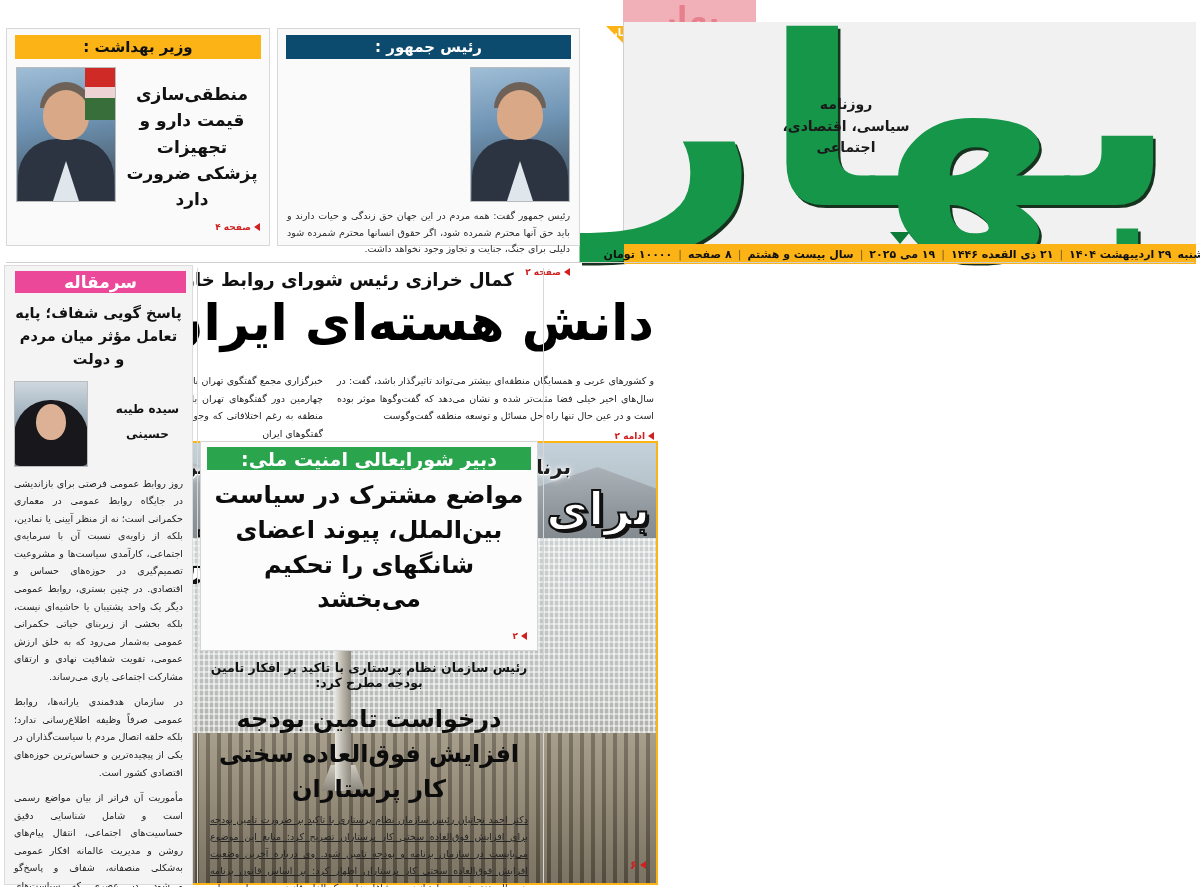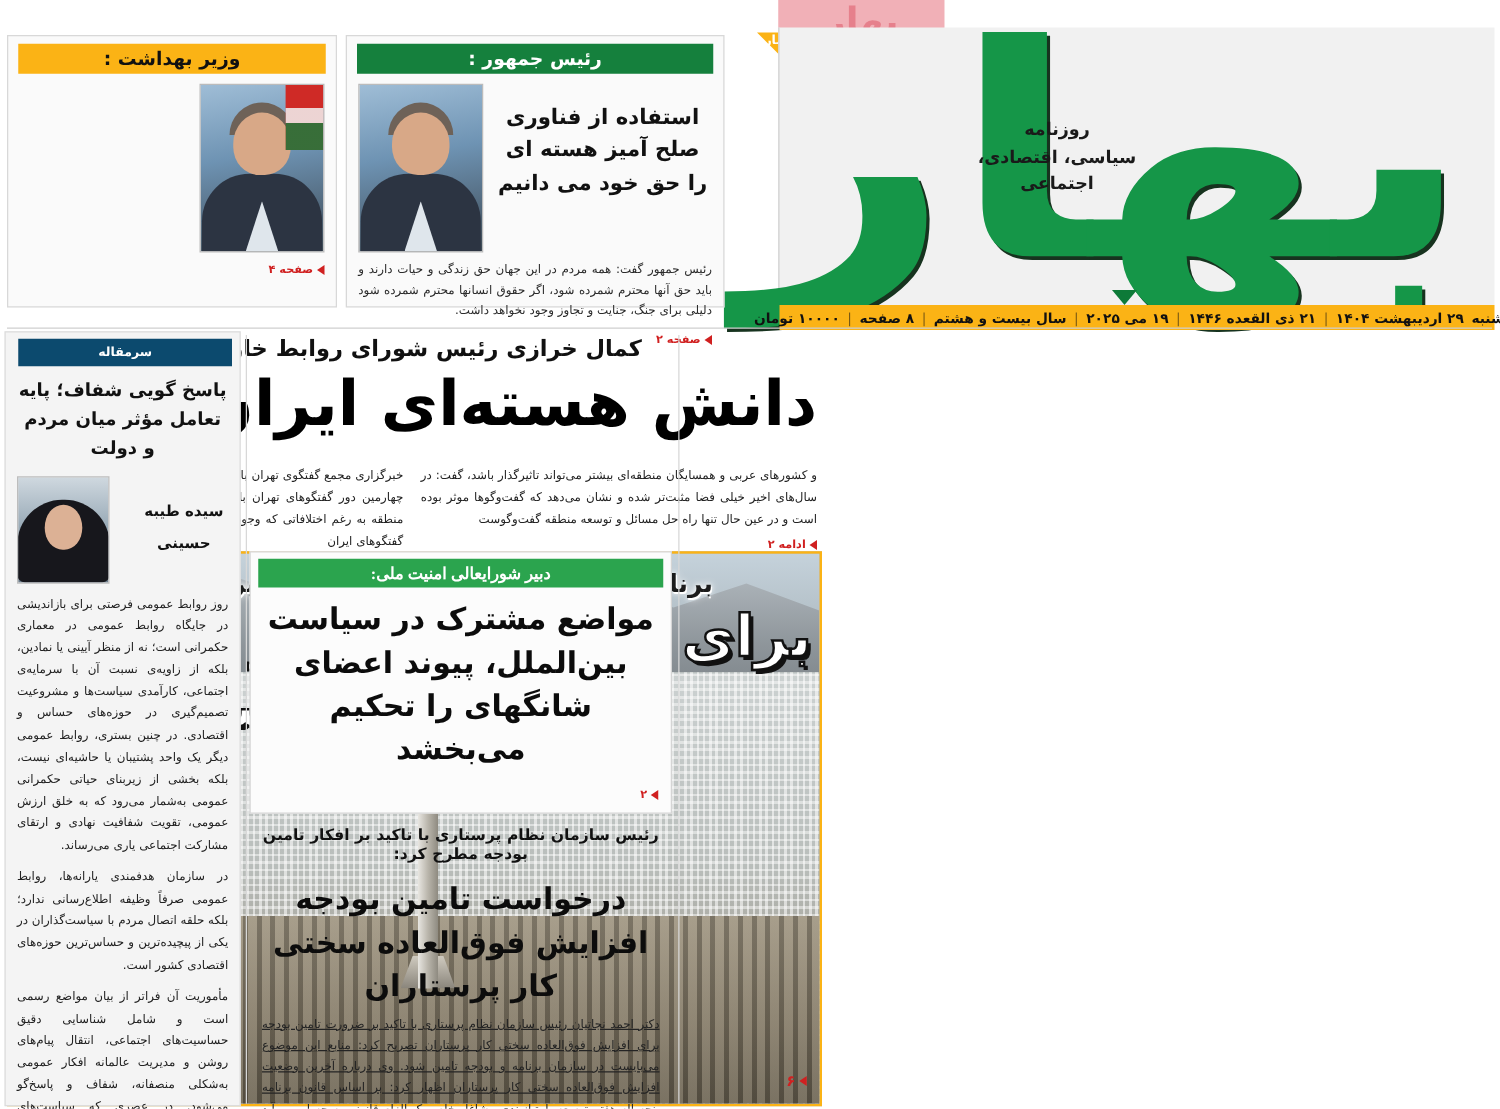--- a/index.html
+++ b/index.html
@@ -73,21 +73,21 @@
   .teaser{
     position:absolute;top:28px;background:#fafafa;
     border:1px solid #d8d8d8;
   }
   .teaser.left{right:620px;width:301px;height:216px;}
   .teaser.far-left{right:930px;width:262px;height:216px;}
   .teaser-hd{
     height:24px;display:flex;align-items:center;justify-content:center;
     color:#fff;font-weight:bold;font-size:15px;margin:6px 8px 0 8px;
   }
-  .teaser-hd.green{background:#15803d;}
+  .teaser-hd.green{background:#0c4a6e;}
   .teaser-hd.amber{background:#fbb315;color:#111;text-align:right;}
   .teaser-body{display:flex;padding:8px 9px 0 9px;gap:8px;}
   .teaser-photo{
     width:98px;height:133px;flex:0 0 98px;border:1px solid #bbb;
     background:linear-gradient(170deg,#9fbdd6 0%,#6e93b3 42%,#3e4a55 100%);
     position:relative;overflow:hidden;
   }
   .ph-flag{position:absolute;top:0;right:0;width:30px;height:52px;background:#cf2a26;}
   .ph-flag:after{content:"";position:absolute;inset:0;background:
       linear-gradient(180deg,#cf2a26 0 36%,#f2f2f2 36% 58%,#1d7a3c 58% 100%);opacity:.85;}
@@ -214,21 +214,21 @@
   .midcol{
     position:absolute;top:441px;right:662px;width:338px;
   }
   .newsbox{
     border:1px solid #d5d5d5;background:#fcfcfc;margin-bottom:9px;
     padding-bottom:6px;
   }
   .newsbox .bar{
     height:23px;margin:5px 6px 0 6px;
     display:flex;align-items:center;justify-content:center;
-    font-size:13px;font-weight:bold;color:#fff;font-family:Liberation Serif, serif;
+    font-size:19px;font-weight:bold;color:#fff;
   }
   .bar.green{background:#2ba44e;}
   .newsbox h2{
     margin:8px 10px 4px 10px;font-size:24px;line-height:1.45;
     text-align:center;font-weight:bold;color:#0c0c0c;
   }
   .newsbox p.body{
     margin:4px 10px 0 10px;font-size:9.5px;line-height:1.8;
     text-align:justify;color:#242424;text-decoration:underline;
   }
@@ -237,23 +237,23 @@
     margin:2px 0 2px 0;font-size:12.5px;font-weight:bold;
     text-align:center;color:#111;
   }
 
   
   .editorial{
     position:absolute;top:265px;right:1007px;width:187px;height:618px;
     background:#f4f4f4;border:1px solid #dcdcdc;
   }
   .ed-bar{
-    height:22px;margin:5px 6px 0 10px;background:#0c4a6e;color:#fff;
+    height:22px;margin:5px 6px 0 10px;background:#ec4899;color:#fff;
     display:flex;align-items:center;justify-content:center;
-    font-size:10px;font-weight:bold;
+    font-size:17px;font-weight:bold;
   }
   .ed-title{
     margin:9px 8px 0 8px;text-align:center;font-size:14.5px;
     font-weight:bold;line-height:1.6;color:#111;
   }
   .ed-meta{display:flex;align-items:flex-start;gap:24px;margin:9px 9px 0 9px;}
   .ed-author{
     flex:1;text-align:center;font-size:12px;font-weight:bold;
     line-height:2.1;color:#111;padding-top:16px;
   }
@@ -312,40 +312,40 @@
     <span>سال بیست و هشتم</span>
     <span class="sep">|</span>
     <span>۸ صفحه</span>
     <span class="sep">|</span>
     <span>۱۰۰۰۰ تومان</span>
   </div>
 
   <div class="teaser left">
     <div class="teaser-hd green">رئیس جمهور :</div>
     <div class="teaser-body">
-      <div class="teaser-title">استفاده از فناوری صلح آمیز هسته ای را حق خود می دانیم</div>
       <div class="teaser-photo">
         <div class="ph-body"></div>
         <div class="ph-shirt"></div>
         <div class="ph-hair"></div>
         <div class="ph-face"></div>
       </div>
     </div>
     <div class="teaser-lead">رئیس جمهور گفت: همه مردم در این جهان حق زندگی و حیات دارند و باید حق آنها محترم شمرده شود، اگر حقوق انسانها محترم شمرده شود دلیلی برای جنگ، جنایت و تجاوز وجود نخواهد داشت.</div>
     <div class="pageref-row">
       <span class="pageref">
         <span class="tri"></span>
         <span>صفحه ۲</span>
       </span>
     </div>
   </div>
 
   <div class="teaser far-left">
     <div class="teaser-hd amber">وزیر بهداشت :</div>
     <div class="teaser-body">
+      <div class="teaser-title">منطقی‌سازی قیمت دارو و تجهیزات پزشکی ضرورت دارد</div>
       <div class="teaser-photo">
         <div class="ph-body"></div>
         <div class="ph-shirt"></div>
         <div class="ph-hair"></div>
         <div class="ph-face"></div>
         <div class="ph-flag"></div>
       </div>
     </div>
     <div class="pageref-row">
       <span class="pageref">

